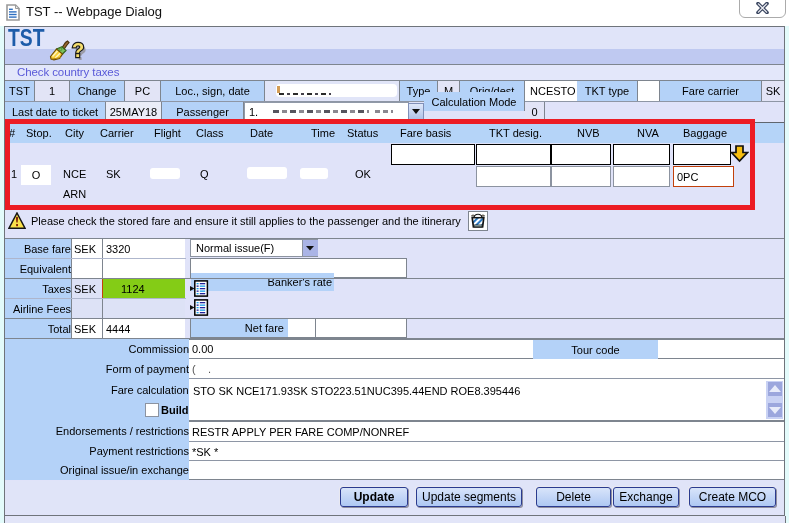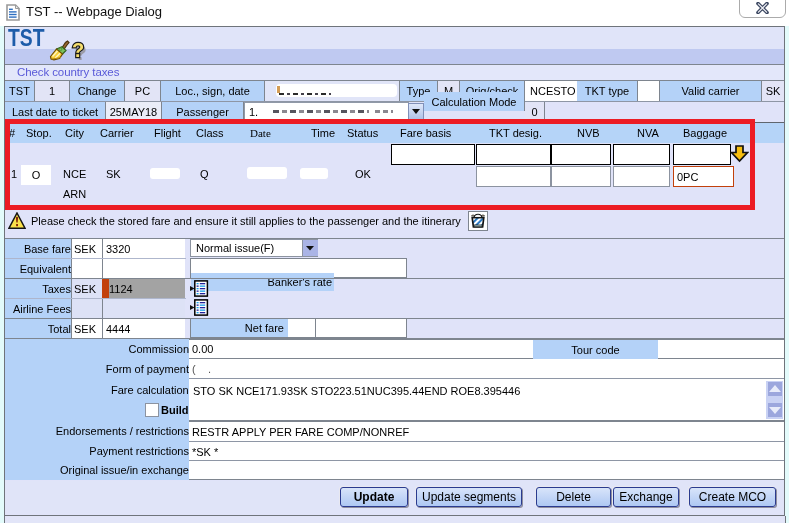--- a/index.html
+++ b/index.html
@@ -68,25 +68,25 @@
   <div class="cell c lt brd" style="left:35px;top:81px;width:34px;height:20px;">1</div>
   <div class="cell c lbl brd" style="left:70px;top:81px;width:54px;height:20px;">Change</div>
   <div class="cell c lt brd" style="left:125px;top:81px;width:35px;height:20px;">PC</div>
   <div class="cell c lbl brd" style="left:161px;top:81px;width:103px;height:20px;">Loc., sign, date</div>
   <div class="cell lt brd" style="left:265px;top:81px;width:134px;height:20px;background:#E1E5F8;"></div>
   <div class="abs" style="left:276px;top:84px;width:121px;height:13px;background:#FFFFFF;border-radius:4px;"></div>
   <div class="abs" style="left:279px;top:93px;width:52px;height:2px;background:repeating-linear-gradient(90deg,#2A2A2A 0 5px,#FFFFFF 5px 8px,#44414B 8px 11px,#FFFFFF 11px 14px);"></div>
   <div class="abs" style="left:277px;top:86px;width:3px;height:7px;background:#C8832A;opacity:0.8;"></div>
   <div class="cell c lbl brd" style="left:400px;top:81px;width:37px;height:20px;">Type</div>
   <div class="cell c lt brd" style="left:438px;top:81px;width:21px;height:20px;">M</div>
-  <div class="cell c lbl brd" style="left:460px;top:81px;width:64px;height:20px;">Orig/check</div>
+  <div class="cell c lbl brd" style="left:460px;top:81px;width:64px;height:20px;">Orig/dest</div>
   <div class="cell brd" style="left:525px;top:81px;width:51px;height:20px;background:#FFF;padding-left:5px;">NCESTO</div>
   <div class="cell c lbl brd" style="left:577px;top:81px;width:60px;height:20px;">TKT type</div>
   <div class="cell brd" style="left:638px;top:81px;width:21px;height:20px;background:#FFF;"></div>
-  <div class="cell c lbl brd" style="left:660px;top:81px;width:101px;height:20px;">Valid carrier</div>
+  <div class="cell c lbl brd" style="left:660px;top:81px;width:101px;height:20px;">Fare carrier</div>
   <div class="cell c lt" style="left:762px;top:81px;width:22px;height:20px;">SK</div>
   <div class="abs" style="left:5px;top:101px;width:779px;height:1px;background:#8E96A5;"></div>
 
   <div class="cell c lbl brd" style="left:5px;top:102px;width:100px;height:19px;">Last date to ticket</div>
   <div class="cell c brd" style="left:106px;top:102px;width:55px;height:19px;background:#EAEDF8;">25MAY18</div>
   <div class="cell c lbl brd" style="left:162px;top:102px;width:81px;height:19px;">Passenger</div>
   <div class="cell" style="left:244px;top:102px;width:165px;height:19px;background:#FFF;border:1px solid #9099A8;box-sizing:border-box;padding-left:4px;">1.<span style="display:inline-block;margin-left:15px;width:96px;height:3px;background:repeating-linear-gradient(90deg,#57555E 0 6px,#FFF 6px 9px,#8B8890 9px 14px,#FFF 14px 17px);"></span><span style="display:inline-block;margin-left:6px;width:18px;height:3px;background:repeating-linear-gradient(90deg,#8B8890 0 5px,#FFF 5px 8px);"></span></div>
   <div class="abs" style="left:408px;top:103px;width:16px;height:17px;background:linear-gradient(#DFE8FA,#AFC2E8);border:1px solid #8090B8;box-sizing:border-box;"></div>
   <svg class="abs" style="left:412px;top:109px;" width="9" height="6">
       <path d="M0 0 L8 0 L4 5 Z" fill="#111"></path>
@@ -96,21 +96,21 @@
 
   <div class="abs" style="left:5px;top:122px;width:779px;height:1px;background:#5F666E;"></div>
   <div class="abs" style="left:5px;top:123px;width:779px;height:20px;background:#B5D4F8;"></div>
 
   <div class="abs" style="left:9px;top:127px;">#</div>
   <div class="abs" style="left:26px;top:127px;">Stop.</div>
   <div class="abs" style="left:65px;top:127px;">City</div>
   <div class="abs" style="left:100px;top:127px;">Carrier</div>
   <div class="abs" style="left:154px;top:127px;">Flight</div>
   <div class="abs" style="left:196px;top:127px;">Class</div>
-  <div class="abs" style="left:250px;top:127px;font-family:Liberation Serif, serif;">Date</div>
+  <div class="abs" style="left:250px;top:127px;">Date</div>
   <div class="abs" style="left:311px;top:127px;">Time</div>
   <div class="abs" style="left:347px;top:127px;">Status</div>
   <div class="abs" style="left:400px;top:127px;">Fare basis</div>
   <div class="abs" style="left:489px;top:127px;">TKT desig.</div>
   <div class="abs" style="left:577px;top:127px;">NVB</div>
   <div class="abs" style="left:637px;top:127px;">NVA</div>
   <div class="abs" style="left:683px;top:127px;">Baggage</div>
 
   <div class="abs" style="left:391px;top:144px;width:82px;height:19px;background:#FFF;border:1px solid #000;"></div>
   <div class="abs" style="left:476px;top:144px;width:73px;height:19px;background:#FFF;border:1px solid #000;"></div>
@@ -179,21 +179,21 @@
   <div class="cell r lbl" style="left:5px;top:259px;width:66px;height:19px;padding-right:2px;">Equivalent</div>
   <div class="abs" style="left:71px;top:259px;width:31px;height:19px;background:#FFF;border-left:1px solid #7E858F;box-sizing:border-box;"></div>
   <div class="abs" style="left:102px;top:259px;width:83px;height:19px;background:#FFF;border-left:1px solid #7E858F;box-sizing:border-box;"></div>
   <div class="abs" style="left:190px;top:258px;width:217px;height:20px;border:1px solid #7E858F;box-sizing:border-box;background:#FFF;">
     <div class="cell r" style="left:0;top:14px;width:93px;height:18px;background:#B4D2F8;padding-right:2px;padding-left:48px;">Banker's rate</div>
   </div>
 
   <div class="abs" style="left:5px;top:278px;width:779px;height:1px;background:#7E858F;"></div>
   <div class="cell r lbl" style="left:5px;top:279px;width:66px;height:19px;padding-right:2px;">Taxes</div>
   <div class="cell" style="left:71px;top:279px;width:31px;height:19px;background:#DDE2F6;border-left:1px solid #7E858F;box-sizing:border-box;padding-left:2px;">SEK</div>
-  <div class="cell" style="left:102px;top:279px;width:83px;height:19px;background:#a3a3a3;border-left:7px solid #c2410c;box-sizing:border-box;padding-left:0;">1124</div>
+  <div class="cell" style="left:102px;top:279px;width:83px;height:19px;background:#84cc16;border-left:1px solid #c2410c;box-sizing:border-box;padding-left:18px;">1124</div>
   <svg class="abs" style="left:188px;top:280px;" width="21" height="17" viewBox="0 0 21 17">
     <path d="M2 6 L6.5 8.5 L2 11 Z" fill="#111"></path>
     <rect x="6.8" y="0.9" width="12.6" height="15.2" fill="#FFF" stroke="#000" stroke-width="1.5"></rect>
     <g>
       <rect x="8.6" y="3" width="2" height="1.3" fill="#18A0E8"></rect>
         <rect x="11.8" y="3" width="5.4" height="1.3" fill="#23239A"></rect>
       <rect x="8.6" y="5.5" width="2" height="1.3" fill="#23239A"></rect>
         <rect x="11.8" y="5.5" width="5.4" height="1.3" fill="#18A0E8"></rect>
       <rect x="8.6" y="8" width="2" height="1.3" fill="#18A0E8"></rect>
         <rect x="11.8" y="8" width="5.4" height="1.3" fill="#23239A"></rect>

